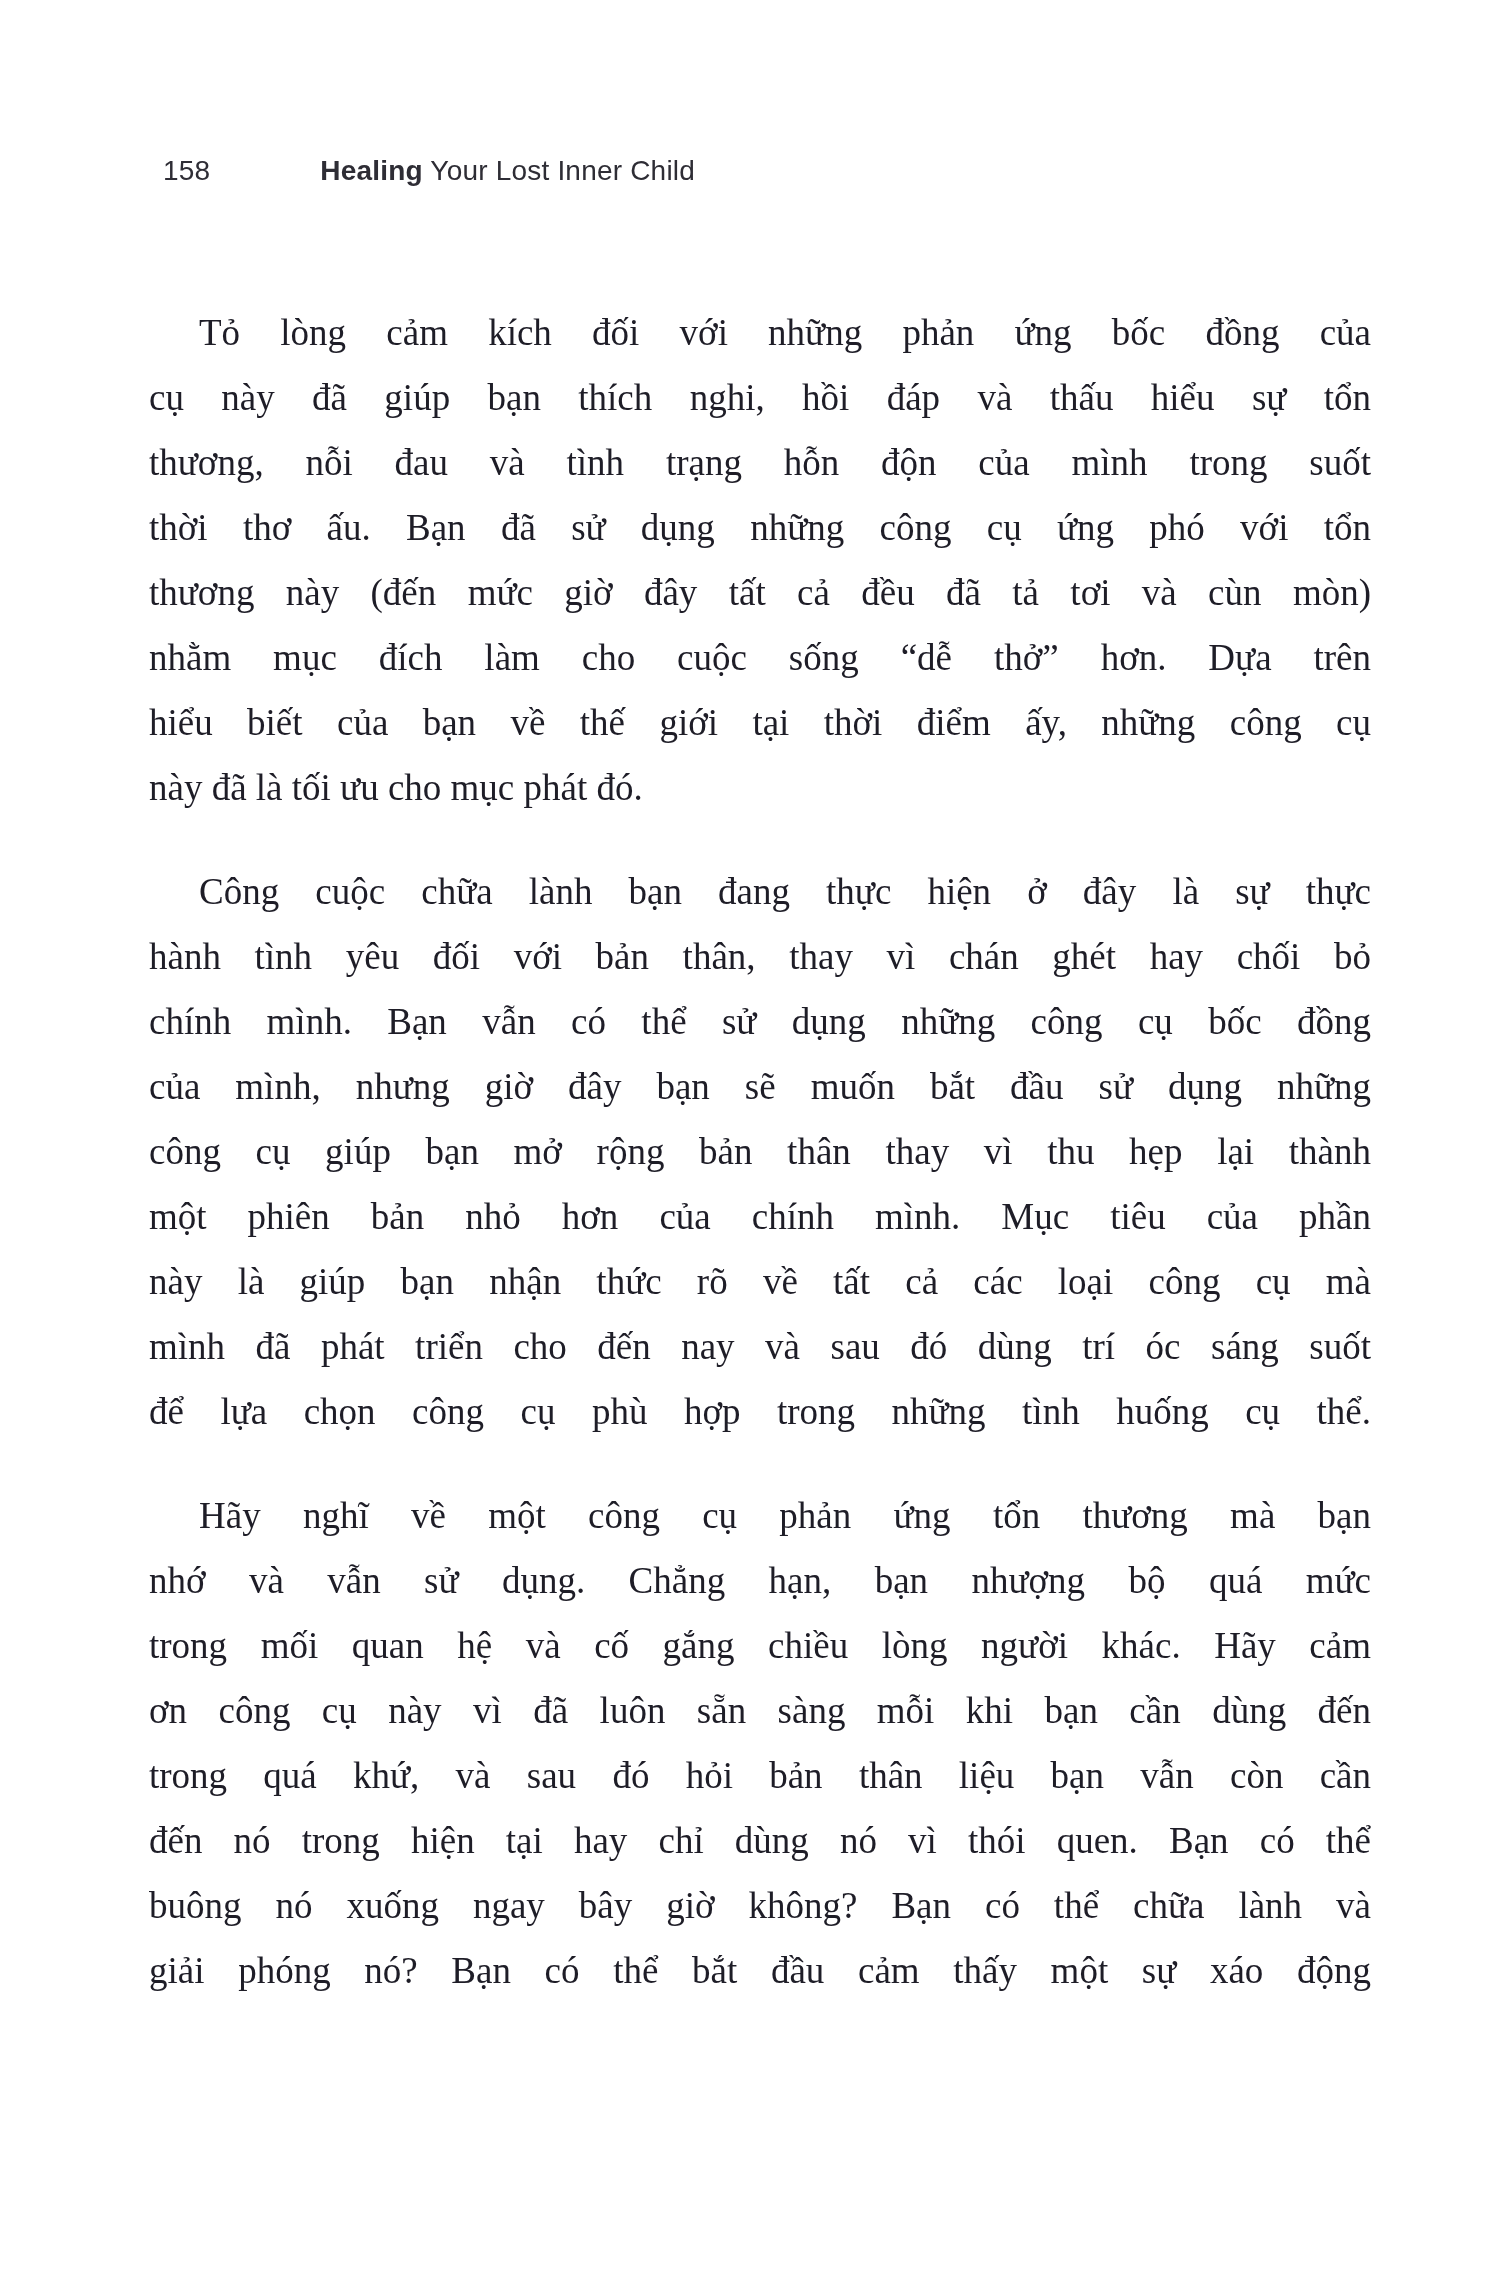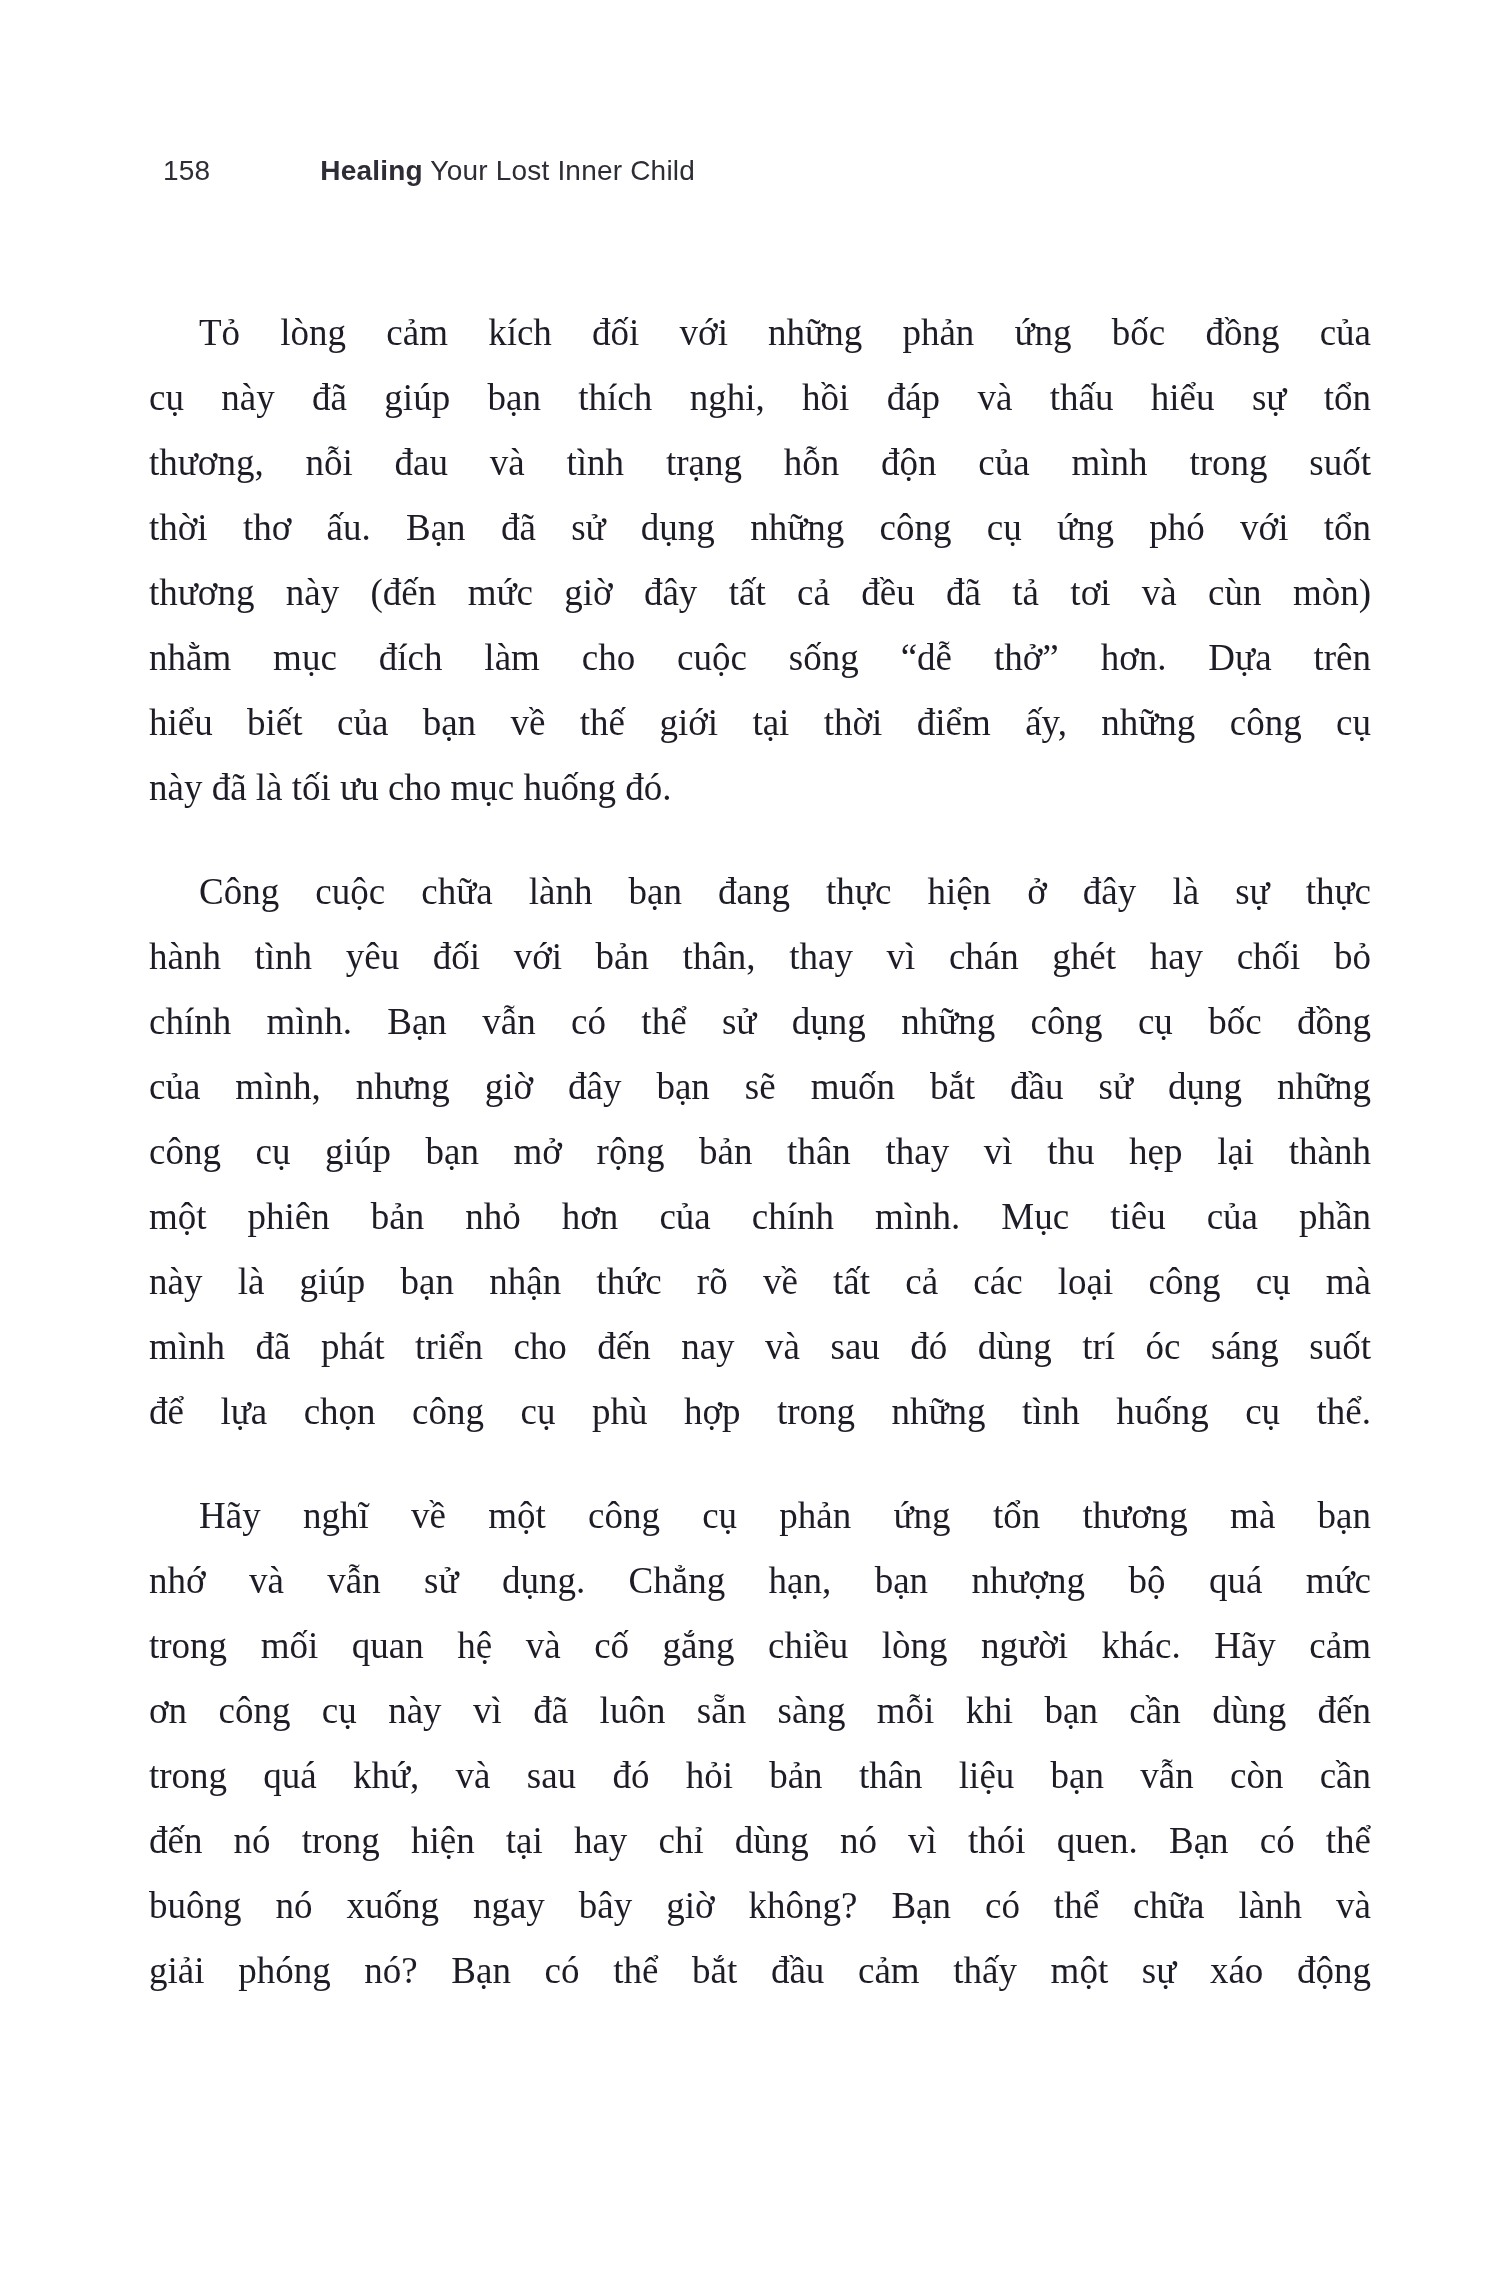--- a/index.html
+++ b/index.html
@@ -70,21 +70,21 @@
 
   <div class="text-block">
     <div class="para end">
         <div class="line first">Tỏ lòng cảm kích đối với những phản ứng bốc đồng của</div>
         <div class="line">cụ này đã giúp bạn thích nghi, hồi đáp và thấu hiểu sự tổn</div>
         <div class="line">thương, nỗi đau và tình trạng hỗn độn của mình trong suốt</div>
         <div class="line">thời thơ ấu. Bạn đã sử dụng những công cụ ứng phó với tổn</div>
         <div class="line">thương này (đến mức giờ đây tất cả đều đã tả tơi và cùn mòn)</div>
         <div class="line">nhằm mục đích làm cho cuộc sống “dễ thở” hơn. Dựa trên</div>
         <div class="line">hiểu biết của bạn về thế giới tại thời điểm ấy, những công cụ</div>
-        <div class="line last">này đã là tối ưu cho mục huống đó.</div>
+        <div class="line last">này đã là tối ưu cho mục phát đó.</div>
       </div>
     <div class="para">
         <div class="line first">Công cuộc chữa lành bạn đang thực hiện ở đây là sự thực</div>
         <div class="line">hành tình yêu đối với bản thân, thay vì chán ghét hay chối bỏ</div>
         <div class="line">chính mình. Bạn vẫn có thể sử dụng những công cụ bốc đồng</div>
         <div class="line">của mình, nhưng giờ đây bạn sẽ muốn bắt đầu sử dụng những</div>
         <div class="line">công cụ giúp bạn mở rộng bản thân thay vì thu hẹp lại thành</div>
         <div class="line">một phiên bản nhỏ hơn của chính mình. Mục tiêu của phần</div>
         <div class="line">này là giúp bạn nhận thức rõ về tất cả các loại công cụ mà</div>
         <div class="line">mình đã phát triển cho đến nay và sau đó dùng trí óc sáng suốt</div>

